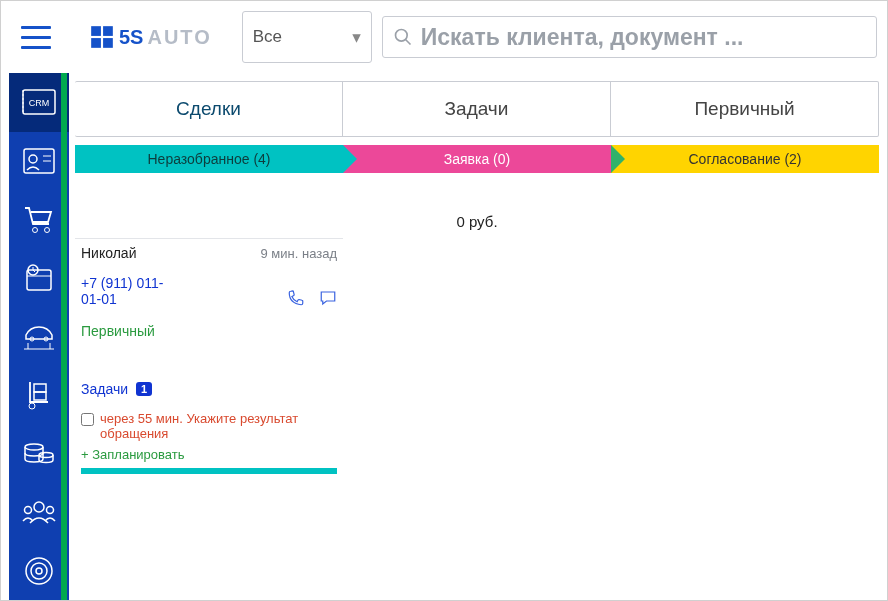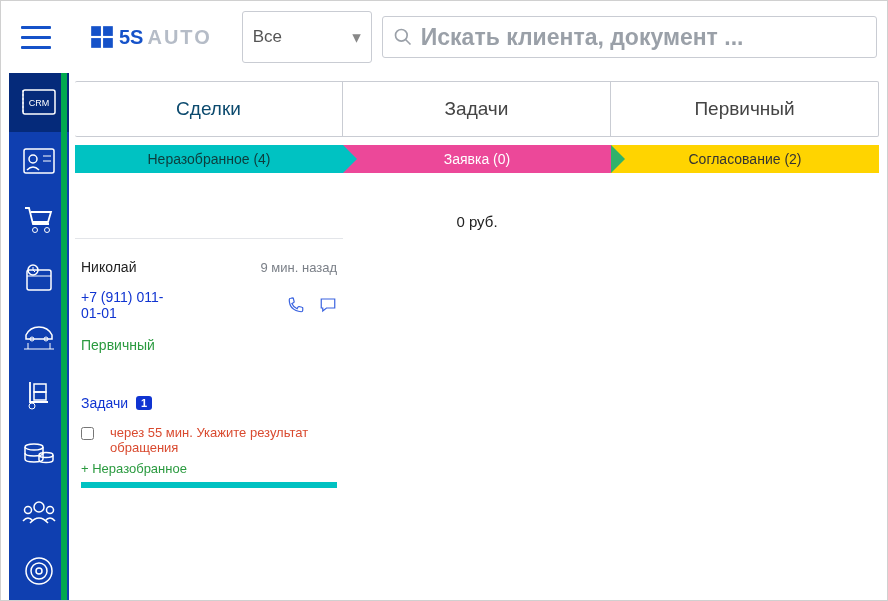--- a/index.html
+++ b/index.html
@@ -49,30 +49,30 @@
   .stage.yellow::after{ display:none;}
   .stage.green::before, .stage.yellow::before{ content:""; position:absolute; left:0; top:0; border-top:14px solid transparent; border-bottom:14px solid transparent; border-left:14px solid #fff; z-index:1;}
   .stage.green::before{ border-left-color:transparent;}
   .stage.yellow::before{ border-left-color:transparent;}
   
   .amounts { margin:0 8px; display:flex;flex-direction:column;}
   .amounts .col { flex:1; text-align:center; padding:8px 0; font-size:15px; color:#222;}
   
   .cardrow { margin:0 8px; display:flex;}
   .cardrow .col { flex:1;}
-  .deal-card { border-top:1px solid #e3e5e9; padding:20px 6px 0 6px; font-size:14px; width: 100%; max-width: 270px;}
+  .deal-card { border-top:1px solid #e3e5e9; padding:6px 6px 0 6px; font-size:14px; width: 100%; max-width: 270px;}
   .deal-card .row1 { display:flex; justify-content:space-between; align-items:center; color:#222;}
   .deal-card .name { color:#222; }
   .deal-card .time { color:#7a7f87; font-size:13px;}
-  .deal-card .phone { color:#1034d1; margin-top:14px; display:flex; align-items:center; gap:110px;}
+  .deal-card .phone { color:#1034d1; margin-top:14px; display:flex; align-items:flex-end; gap:110px;}
   .deal-card .phone .icons { display:flex; gap:14px; color:#3a63e0;}
   .deal-card .tag { color:#2a9a3f; margin-top:16px;}
   .deal-card .tasks-h { margin-top:42px; color:#1034d1; display:flex; align-items:center; gap:8px; font-size:14px;}
   .badge { background:#1034d1; color:#fff; border-radius:3px; font-size:11px; padding:1px 5px; font-weight:bold;}
-  .task-line { margin-top:14px; display:flex; align-items:flex-start; gap:16px; color:#d94a2f; font-size:13px;}
+  .task-line { margin-top:14px; display:flex; align-items:flex-start; gap:6px; color:#d94a2f; font-size:13px;}
   .task-line input[type=checkbox]{ margin-top:2px;}
   .plan { color:#2a9a3f; font-size:13px; margin-top:6px;}
   .card-footer { height:6px; background:#00c2c2; margin-top:6px;}
 </style>
 </head>
 <body>
 
 <div class="topbar">
   <div class="hamburger">
     <span></span>
@@ -229,20 +229,20 @@
         </div>
         <div class="tag">Первичный</div>
         <div class="tasks-h">
           <span>Задачи</span>
           <span class="badge">1</span>
         </div>
         <div class="task-line">
           <input type="checkbox" style="">
           <span>через 55 мин. Укажите результат обращения</span>
         </div>
-        <div class="plan">+ Неразобранное</div>
+        <div class="plan">+ Запланировать</div>
         <div class="card-footer"></div>
       </div>
     </div>
     <div class="col"></div>
     <div class="col"></div>
   </div>
 </div>
 
 </body></html>

